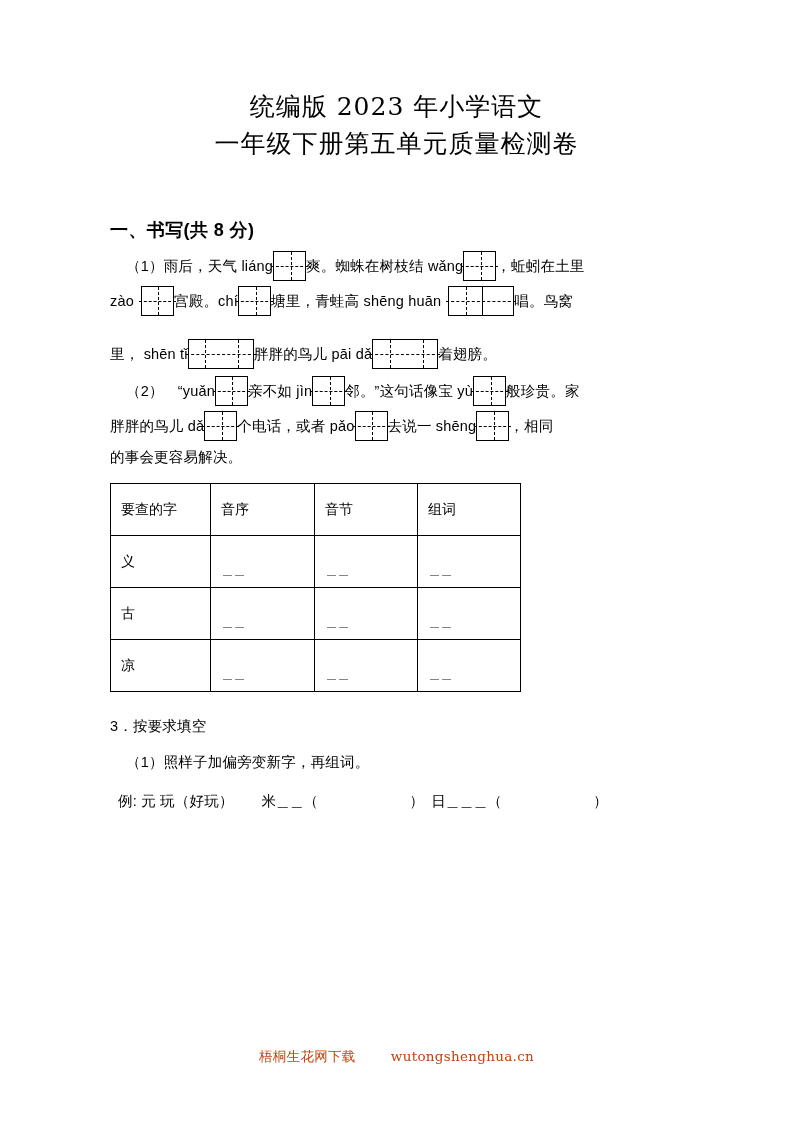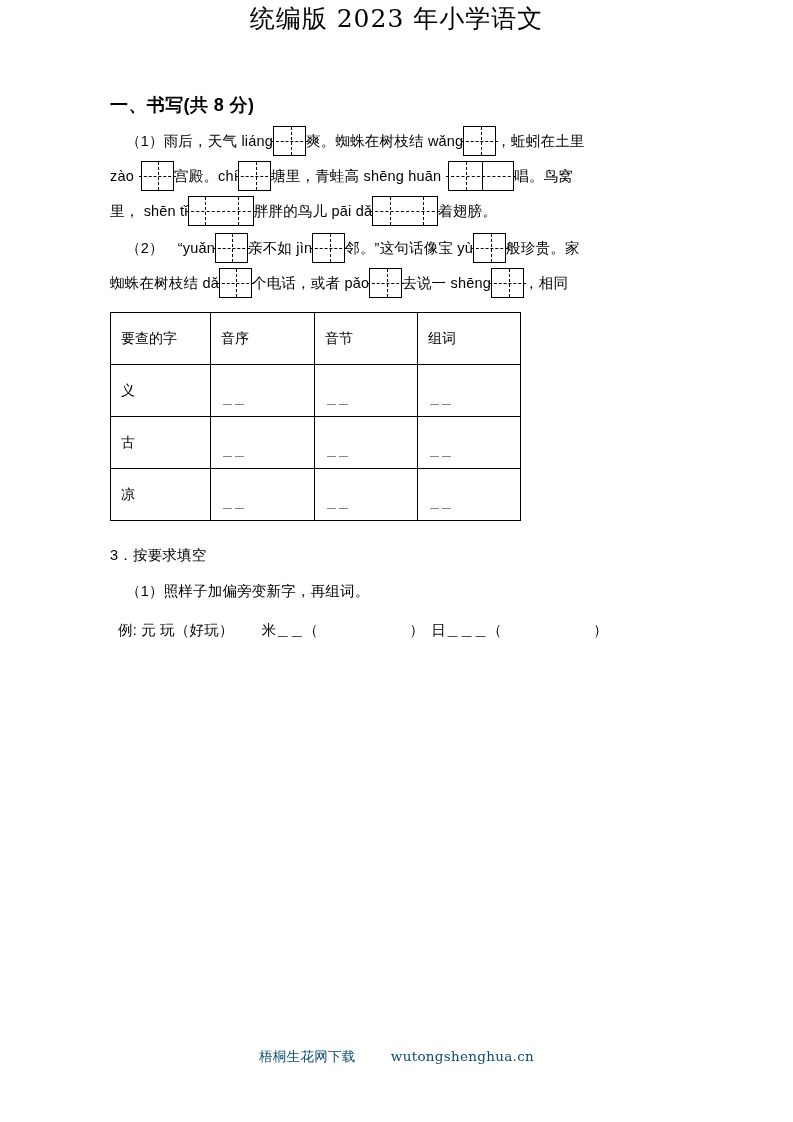--- a/index.html
+++ b/index.html
@@ -18,20 +18,21 @@
   .page {
     position: relative;
     width: 793px;
     height: 1122px;
     box-sizing: border-box;
     padding: 0 110px;
   }
 
   
   .title-block {
+    padding-top: 88px;
     text-align: center;
   }
   .title-line {
     font-family: "DejaVu Serif", "Liberation Serif", serif;
     font-size: 25px;
     line-height: 37px;
     letter-spacing: 1px;
     white-space: nowrap;
   }
 
@@ -136,34 +137,35 @@
 
   
   .footer {
     position: absolute;
     left: 0;
     right: 0;
     top: 1048px;
     text-align: center;
     font-family: "DejaVu Serif", "Liberation Serif", serif;
     font-size: 13.5px;
-    color: #0c4a6e;
+    color: #c2410c;
     letter-spacing: 0.3px;
   }
   .footer .gap { display: inline-block; width: 26px; }
 
   .blank-u { letter-spacing: -0.5px; }
 </style>
 </head>
 <body>
 
 <div class="page">
 
   <div class="title-block">
     <div class="title-line">统编版 2023 年小学语文</div>
+    <div class="title-line">一年级下册第五单元质量检测卷</div>
   </div>
 
   <div class="section-heading sec1">一、书写(共 8 分)</div>
 
 
   <div class="para-line indent" style="margin-top:9px;">
     <span>（1）</span>
     <span>雨后，天气 liáng</span>
     <span class="tzg w1">
         <span class="vdash"></span>
@@ -187,21 +189,21 @@
       </span>
     <span>塘里，青蛙高 shēng  huān</span>
     <span class="sp"></span>
     <span class="tzg w2">
       <span class="vdash"></span>
       <span class="solid-div"></span>
     </span>
     <span>唱。鸟窝</span>
   </div>
 
-  <div class="para-line" style="margin-top:5px;">
+  <div class="para-line" style="margin-top:23px;">
     <span>里，  shēn  tǐ</span>
     <span class="tzg w2">
       <span class="vdash"></span>
       <span class="vdash c2"></span>
     </span>
     <span>胖胖的鸟儿 pāi  dǎ</span>
     <span class="tzg w2">
       <span class="vdash"></span>
       <span class="vdash c2"></span>
     </span>
@@ -220,35 +222,38 @@
         <span class="vdash"></span>
       </span>
     <span>邻。”这句话像宝 yù</span>
     <span class="tzg w1">
         <span class="vdash"></span>
       </span>
     <span>般珍贵。家</span>
   </div>
 
   <div class="para-line" style="margin-top:5px;">
-    <span>蜘蛛在树枝结 dǎ</span>
+    <span>胖胖的鸟儿 dǎ</span>
     <span class="tzg w1">
         <span class="vdash"></span>
       </span>
     <span>个电话，或者 pǎo</span>
     <span class="tzg w1">
         <span class="vdash"></span>
       </span>
     <span>去说一 shēng</span>
     <span class="tzg w1">
         <span class="vdash"></span>
       </span>
     <span>，相同</span>
   </div>
 
+  <div class="para-line" style="margin-top:5px;">
+    <span>的事会更容易解决。</span>
+  </div>
 
 
 
   <table class="dict-table">
     <colgroup>
       <col class="c0">
         <col class="c1">
         <col class="c2">
         <col class="c3">
     </colgroup>

